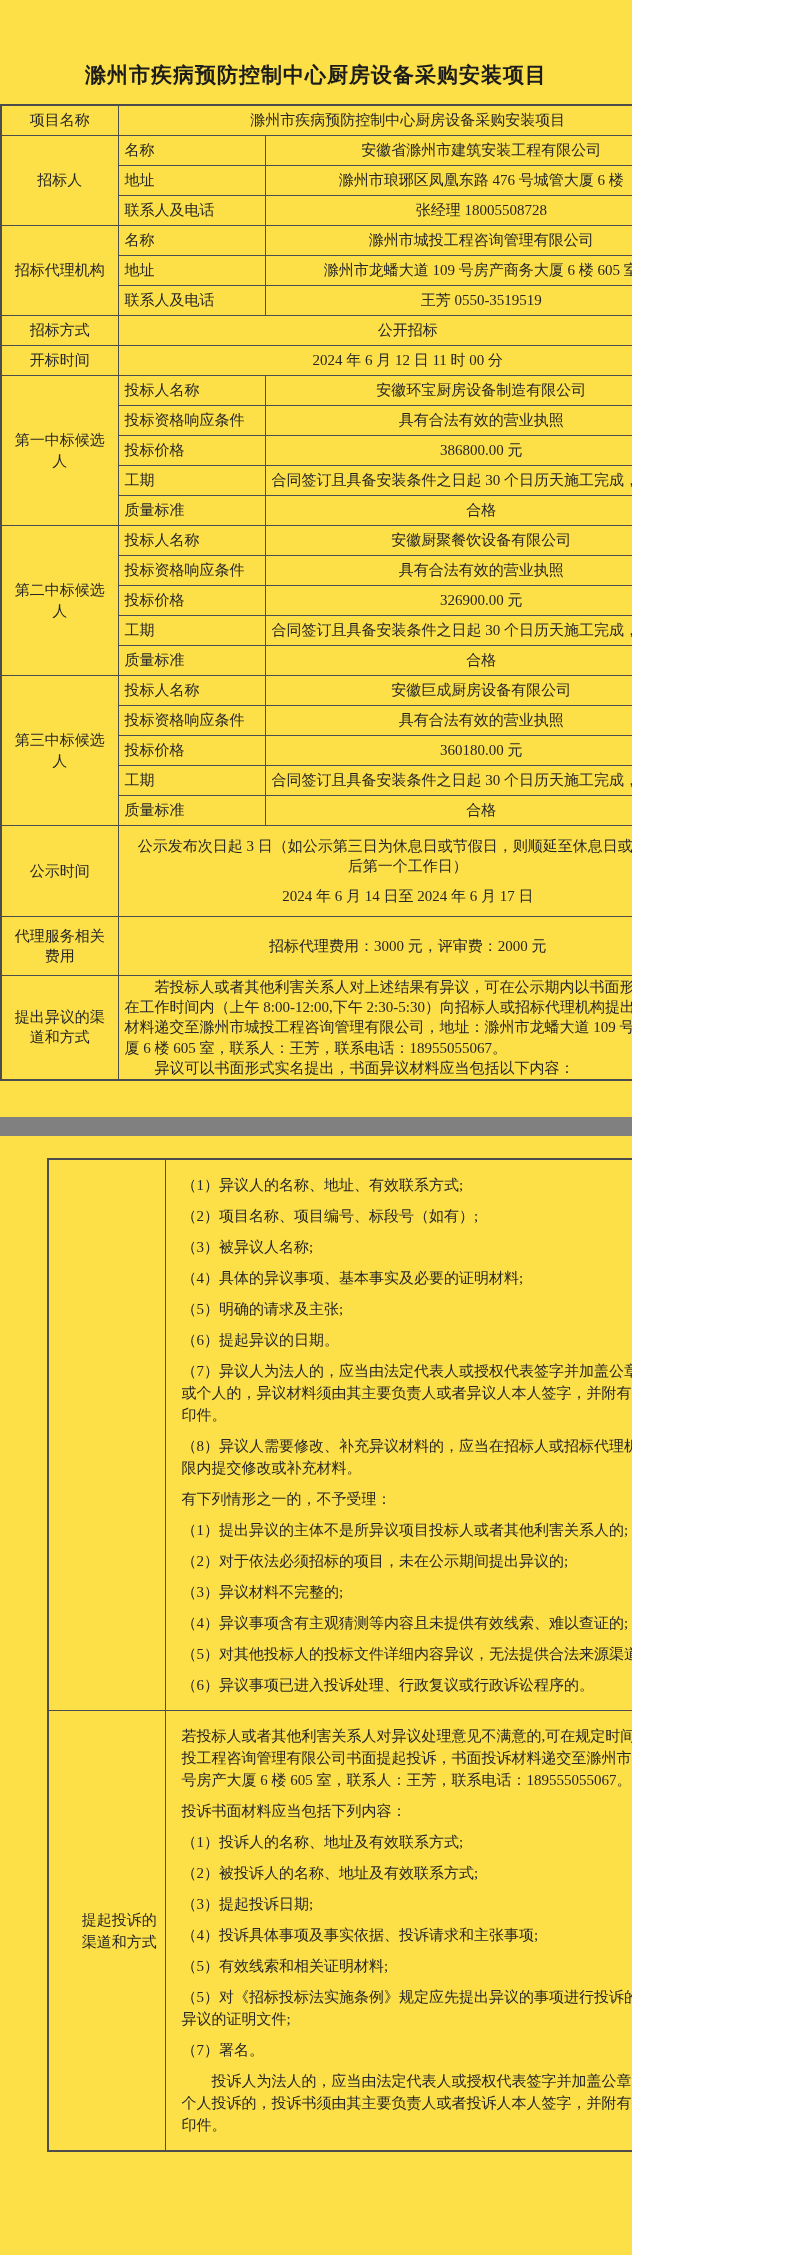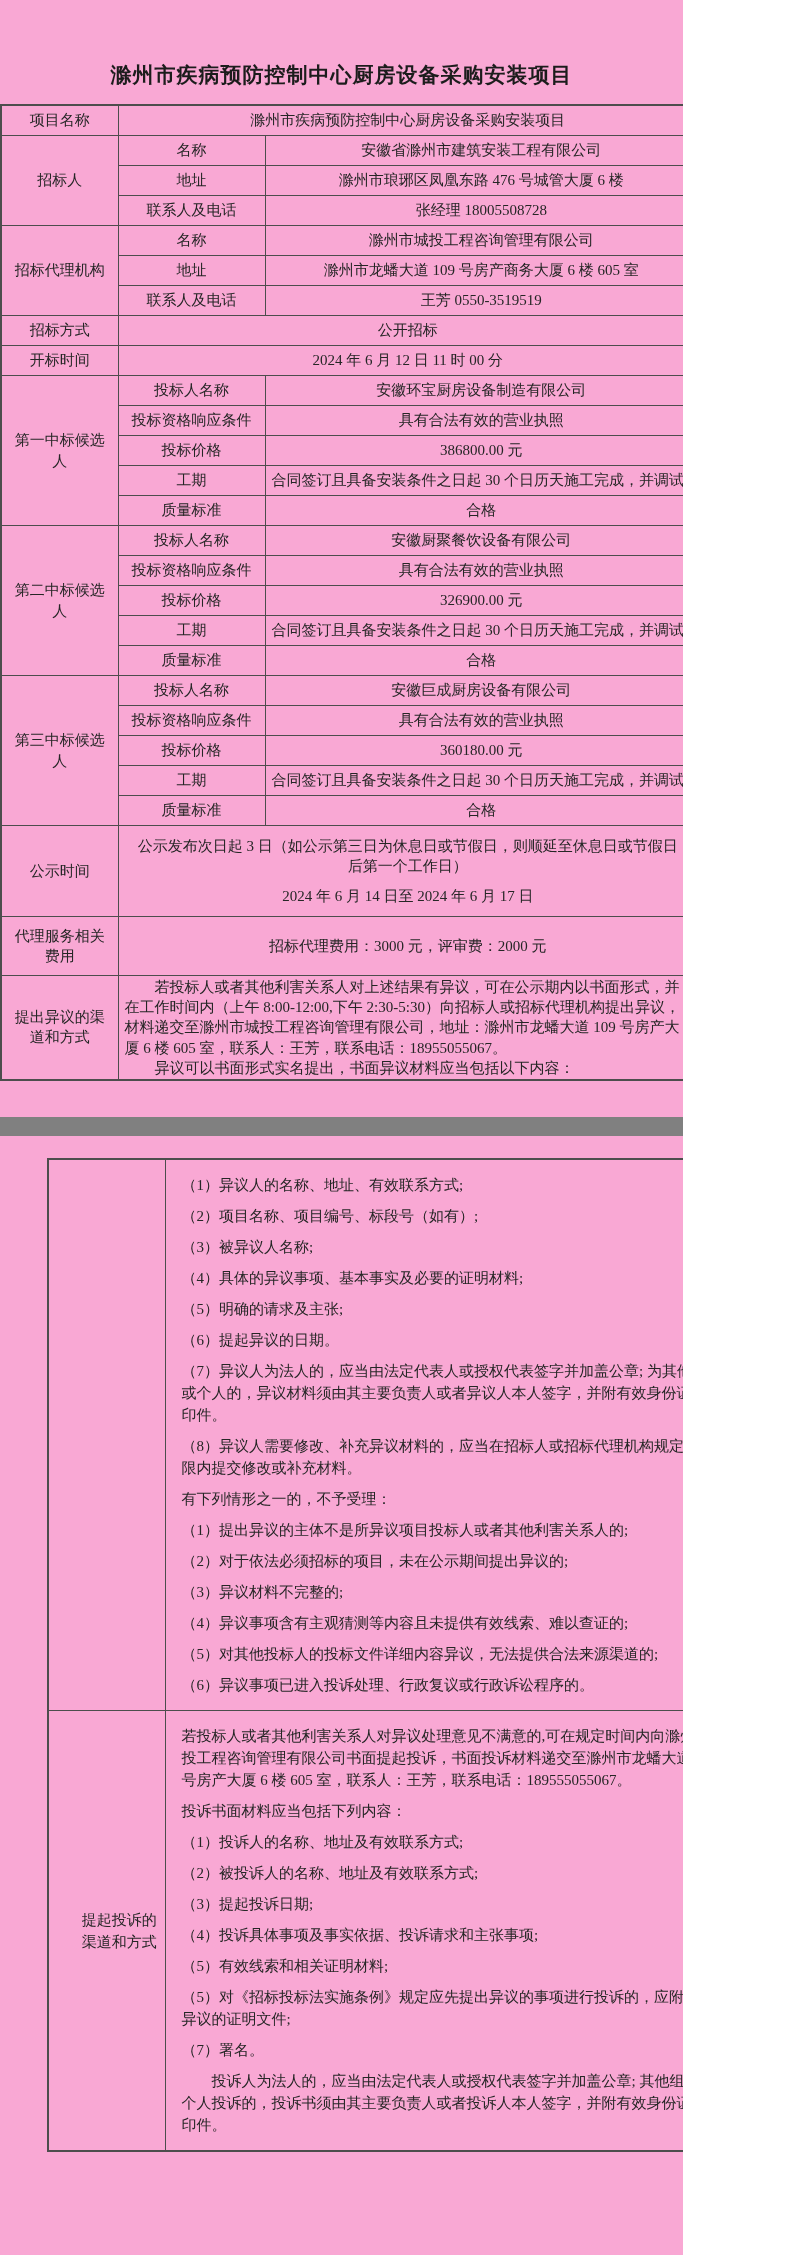--- a/index.html
+++ b/index.html
@@ -1,20 +1,20 @@
 <!DOCTYPE html>
 <html><head>
 <meta charset="utf-8">
 <style>
   html,body{margin:0;padding:0;background:#ffffff;}
   .page{
     position:relative;
-    width:683px;
+    width:632px;
     height:2255px;
-    background:#f9a8d4;
+    background:#fde047;
     overflow:hidden;
     font-family:"Liberation Serif","DejaVu Serif",serif;
     color:#262626;
   }
   .title-block{padding-top:62px;text-align:center;}
   .doc-title{
     font-family:"Liberation Sans","DejaVu Sans",sans-serif;
     font-weight:bold;
     font-size:21px;
     line-height:26px;
@@ -32,21 +32,21 @@
   table.doc td{
     border:1px solid #4d4d4d;
     font-size:15px;
     line-height:1.35;
     padding:1px 6px;
     vertical-align:middle;
     word-break:break-all;
   }
   table.t1 tr.r > td{height:27px;}
   td.lab{text-align:center;}
-  td.sub{text-align:center;}
+  td.sub{text-align:left;}
   td.center{text-align:center;}
   td.left{text-align:center;}
   td.nowrapcell{white-space:nowrap;overflow:hidden;font-size:14px;}
   td.h84{height:84px;}
   td.h56{height:56px;}
   td.pubcell{line-height:28px;}
   td.objcell{line-height:20px;padding:4px 7px;margin-top:43px;}
   td.objcell p{margin:0;}
   .indent{text-indent:2em;}
   .separator-band{

